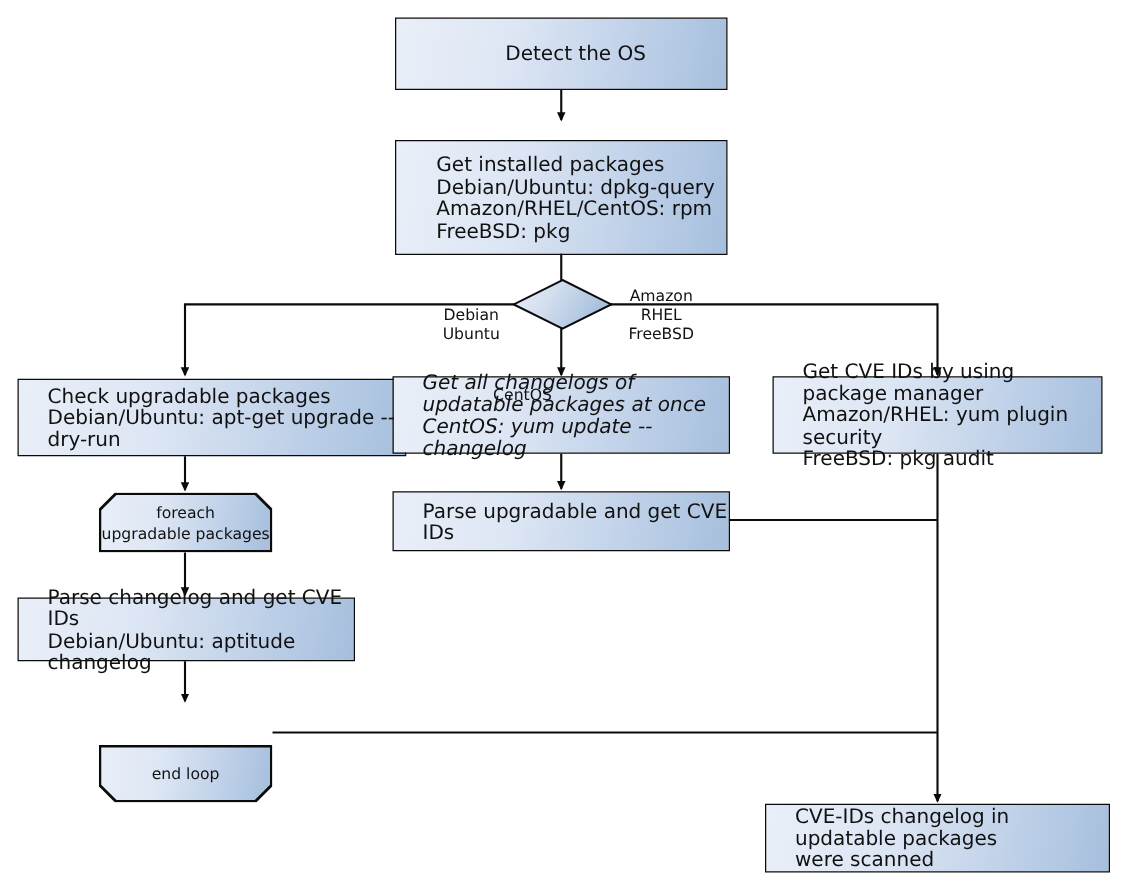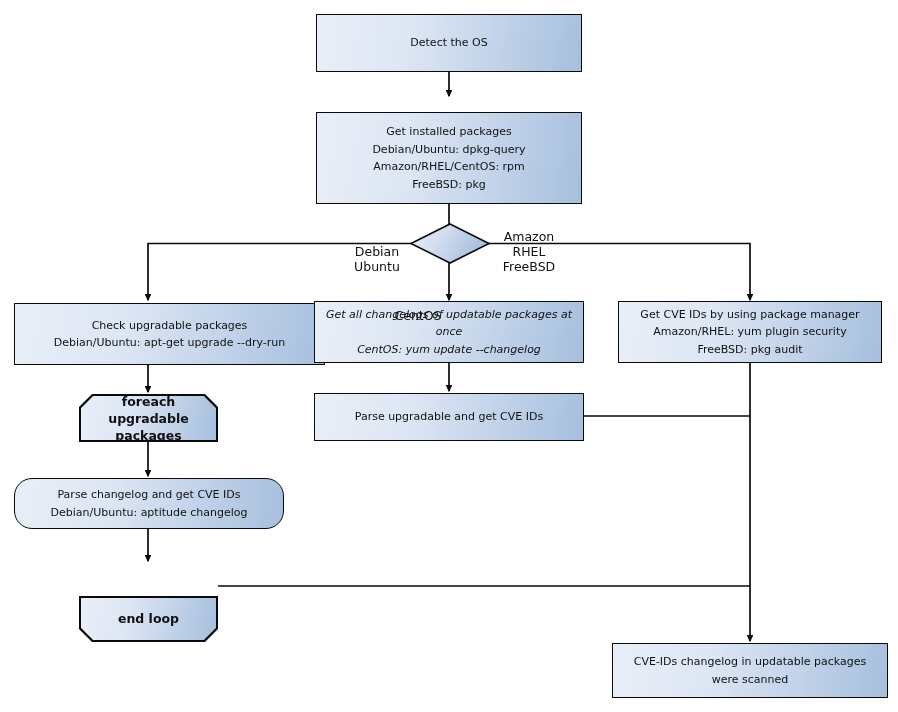--- a/index.html
+++ b/index.html
@@ -22,41 +22,40 @@
     height: 712px;
   }
   .node {
     position: absolute;
     box-sizing: border-box;
     border: 1.6px solid #0a0a0a;
     background: linear-gradient(100deg, #e9eff8 0%, #dde6f4 35%, #bed0e8 72%, #a6bfdd 100%);
     display: flex;
     align-items: center;
     justify-content: center;
-    text-align: center;
     color: #111111;
-    font-size: 11px;
+    font-size: 16px;
     line-height: 17.5px;
     white-space: pre-line;
     z-index: 3;
+    padding-left: 23px;
   }
   .loop {
     position: absolute;
     box-sizing: border-box;
     display: flex;
     align-items: center;
     justify-content: center;
     text-align: center;
     color: #111111;
     font-size: 12.5px;
     line-height: 17px;
     white-space: pre-line;
     z-index: 3;
     background: linear-gradient(100deg, #e9eff8 0%, #dde6f4 35%, #bed0e8 72%, #a6bfdd 100%);
-    font-weight: bold;
   }
   .loop-start {
     clip-path: polygon(13px 0, calc(100% - 13px) 0, 100% 13px, 100% 100%, 0 100%, 0 13px);
   }
   .loop-end {
     clip-path: polygon(0 0, 100% 0, 100% calc(100% - 13px), calc(100% - 13px) 100%, 13px 100%, 0 calc(100% - 13px));
   }
   .edge-label {
     position: absolute;
     font-size: 12.5px;
@@ -148,21 +147,21 @@
   <div class="loop loop-start" style="left:1.6px; top:1.6px; width:135.8px; height:44.8px;">
     <span>foreach
 upgradable  packages</span>
   </div>
 </div>
 
 <div class="node" style="left:314px; top:393px; width:270px; height:48px;">
   <span>Parse upgradable and get CVE IDs</span>
 </div>
 
-<div class="node" style="left:14px; top:478px; width:270px; height:51px;border-radius:18px;">
+<div class="node" style="left:14px; top:478px; width:270px; height:51px;">
   <span>Parse changelog and get  CVE IDs
 Debian/Ubuntu: aptitude changelog</span>
 </div>
 
 <div style="position:absolute; left:79px; top:596px; width:139px; height:46px; z-index:2;">
   <div style="position:absolute; inset:0; background:#0a0a0a;
               clip-path: polygon(0 0, 100% 0, 100% calc(100% - 13px), calc(100% - 13px) 100%, 13px 100%, 0 calc(100% - 13px));"></div>
   <div class="loop loop-end" style="left:1.6px; top:1.6px; width:135.8px; height:42.8px;">
     <span>end loop</span>
   </div>

